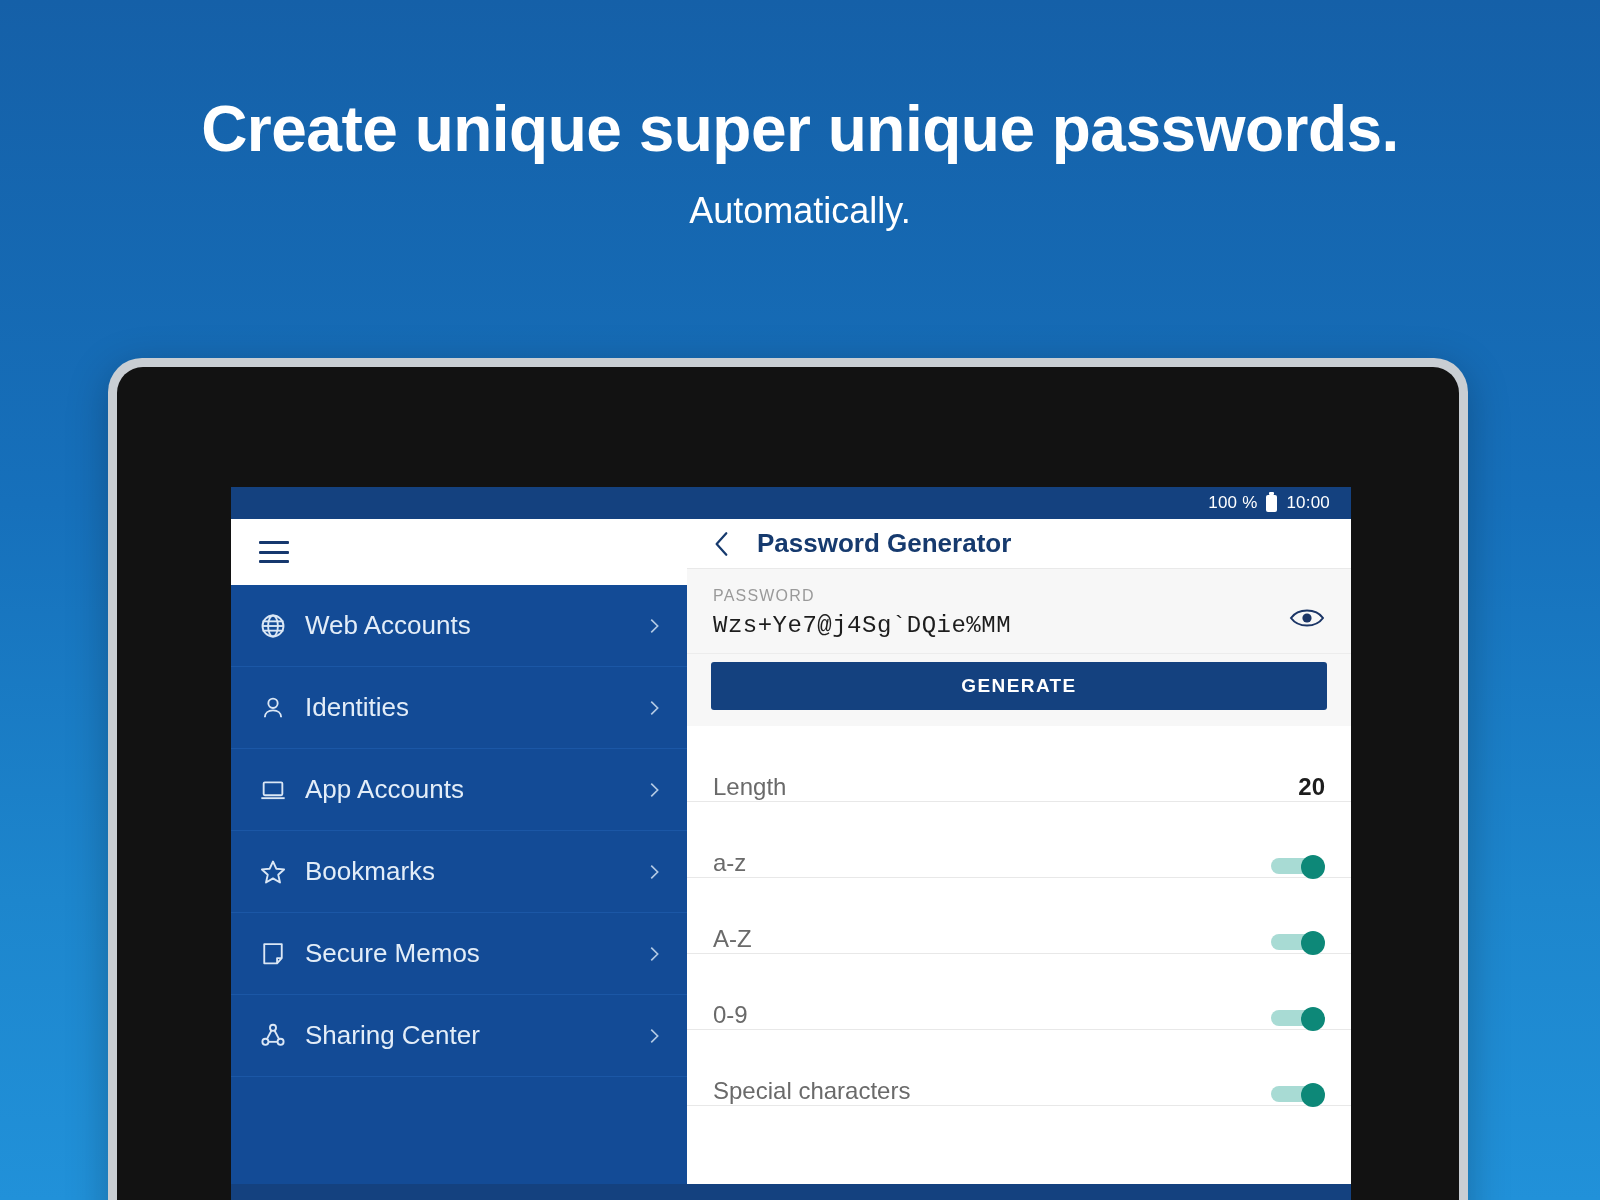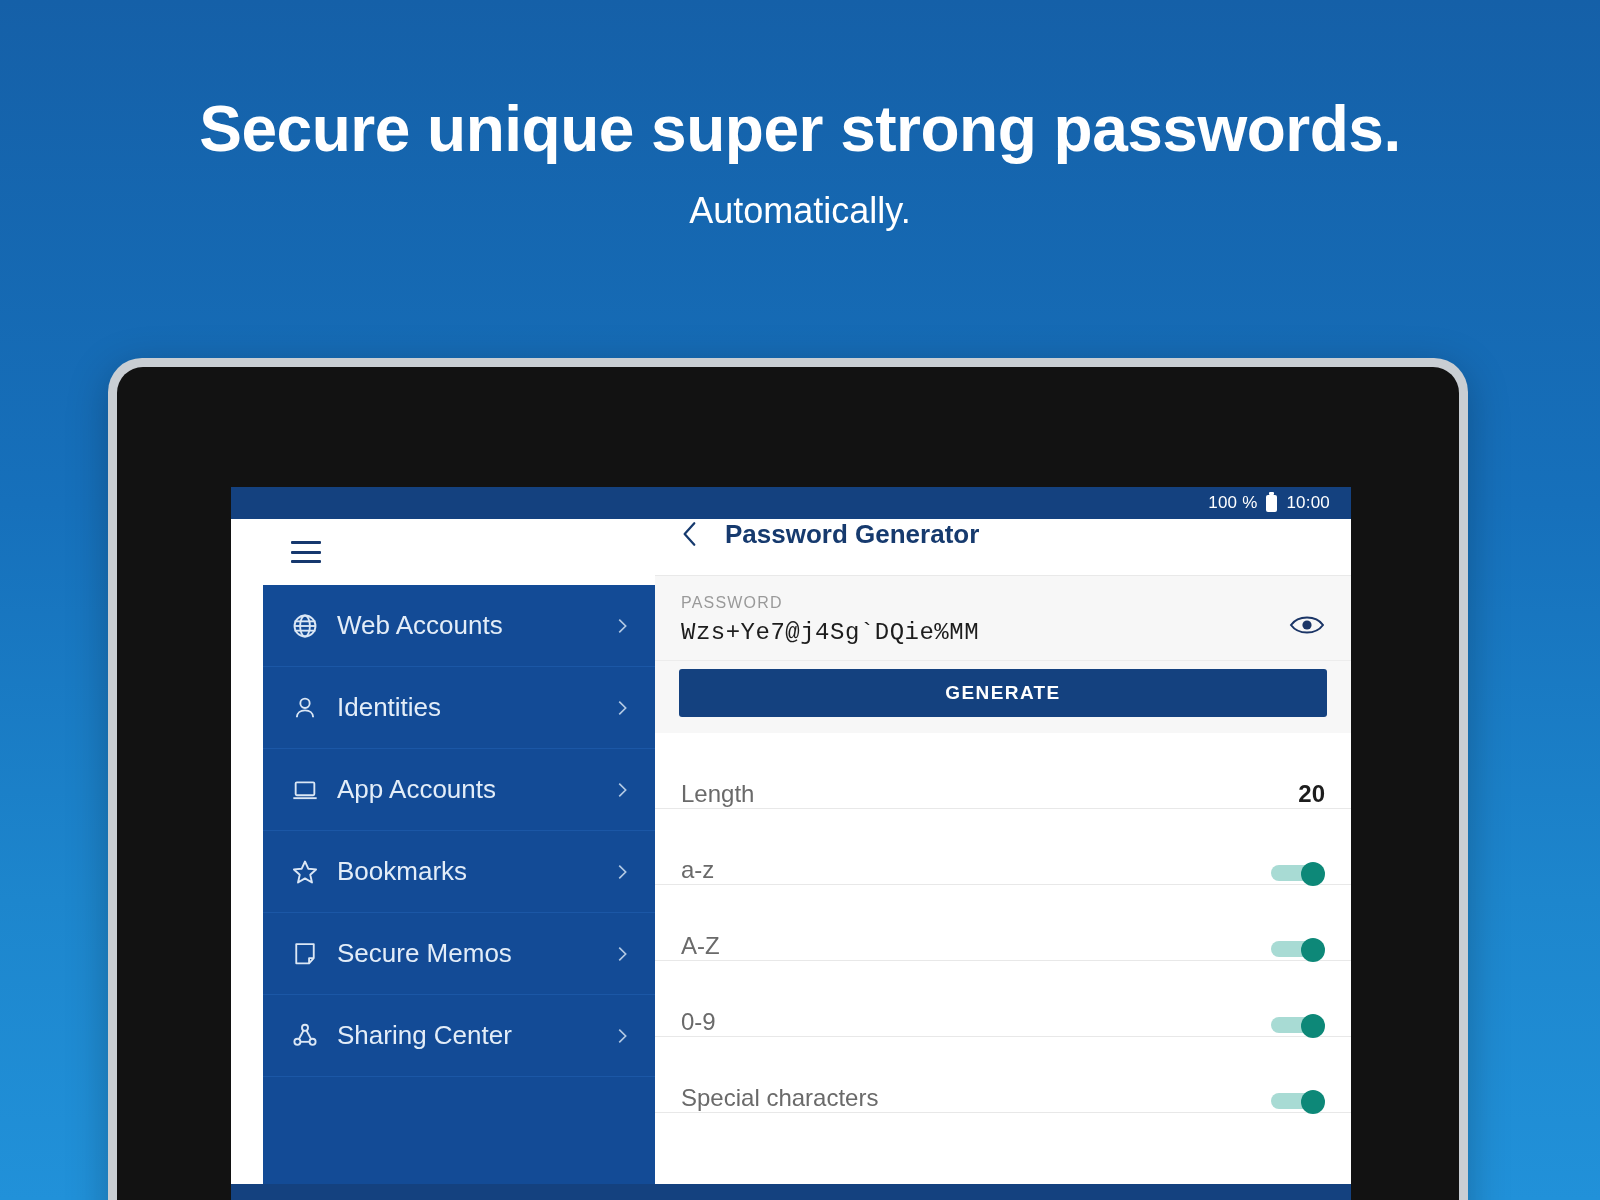--- a/index.html
+++ b/index.html
@@ -84,25 +84,24 @@
     content:"";
     position:absolute; top:-3px; left:3px;
     width:5px; height:3px; background:#ffffff; border-radius:1px;
   }
 
   
   #app-body { display:flex; height:665px; }
 
   
   #drawer {
-    width:392px;
+    width:456px;
     background:#134b96;
     display:flex;
     flex-direction:column;
-    margin-left:32px;
   }
   #drawer-header {
     height:66px;
     background:#ffffff;
     display:flex;
     align-items:center;
     padding-left:28px;
   }
   .hamburger { width:30px; height:22px; display:flex; flex-direction:column; justify-content:space-between; cursor:pointer; }
   .hamburger i { display:block; height:3px; background:#16386e; border-radius:1px; }
@@ -118,23 +117,24 @@
   }
   .nav-icon { width:38px; height:30px; flex:0 0 38px; display:flex; align-items:center; }
   .nav-icon svg { width:28px; height:28px; display:block; }
   .nav-label { flex:1; font-size:26px; color:#e3edf8; padding-left:8px; }
   .nav-chev { width:22px; height:22px; opacity:.85; }
   .nav-chev svg { width:22px; height:22px; display:block; }
 
   
   #content { flex:1; background:#ffffff; display:flex; flex-direction:column; }
   #appbar {
-    height:57px;
+    height:50px;
     background:#ffffff;
     display:flex;
+    align-items:center;
     padding-left:22px;
     gap:22px;
     border-bottom:1px solid #e9e9e9;
   }
   .back-chev { width:26px; height:30px; cursor:pointer; }
   .back-chev svg { width:26px; height:30px; display:block; }
   #appbar-title { font-size:26px; font-weight:bold; color:#163a6e; }
 
   .pw-block {
     background:#f7f7f7;
@@ -201,21 +201,21 @@
     align-items:center;
     justify-content:space-around;
     padding:0 120px;
   }
 </style>
 </head>
 <body>
 
 <div id="stage">
 
-  <div class="headline">Secure unique super strong passwords.</div>
+  <div class="headline">Create unique super unique passwords.</div>
   <div class="subhead">Automatically.</div>
 
   <div id="device">
     <div id="device-inner">
 
       <div id="screen">
 
         <div id="statusbar">
           <span class="status-text">100 %</span>
           <span class="battery"></span>

